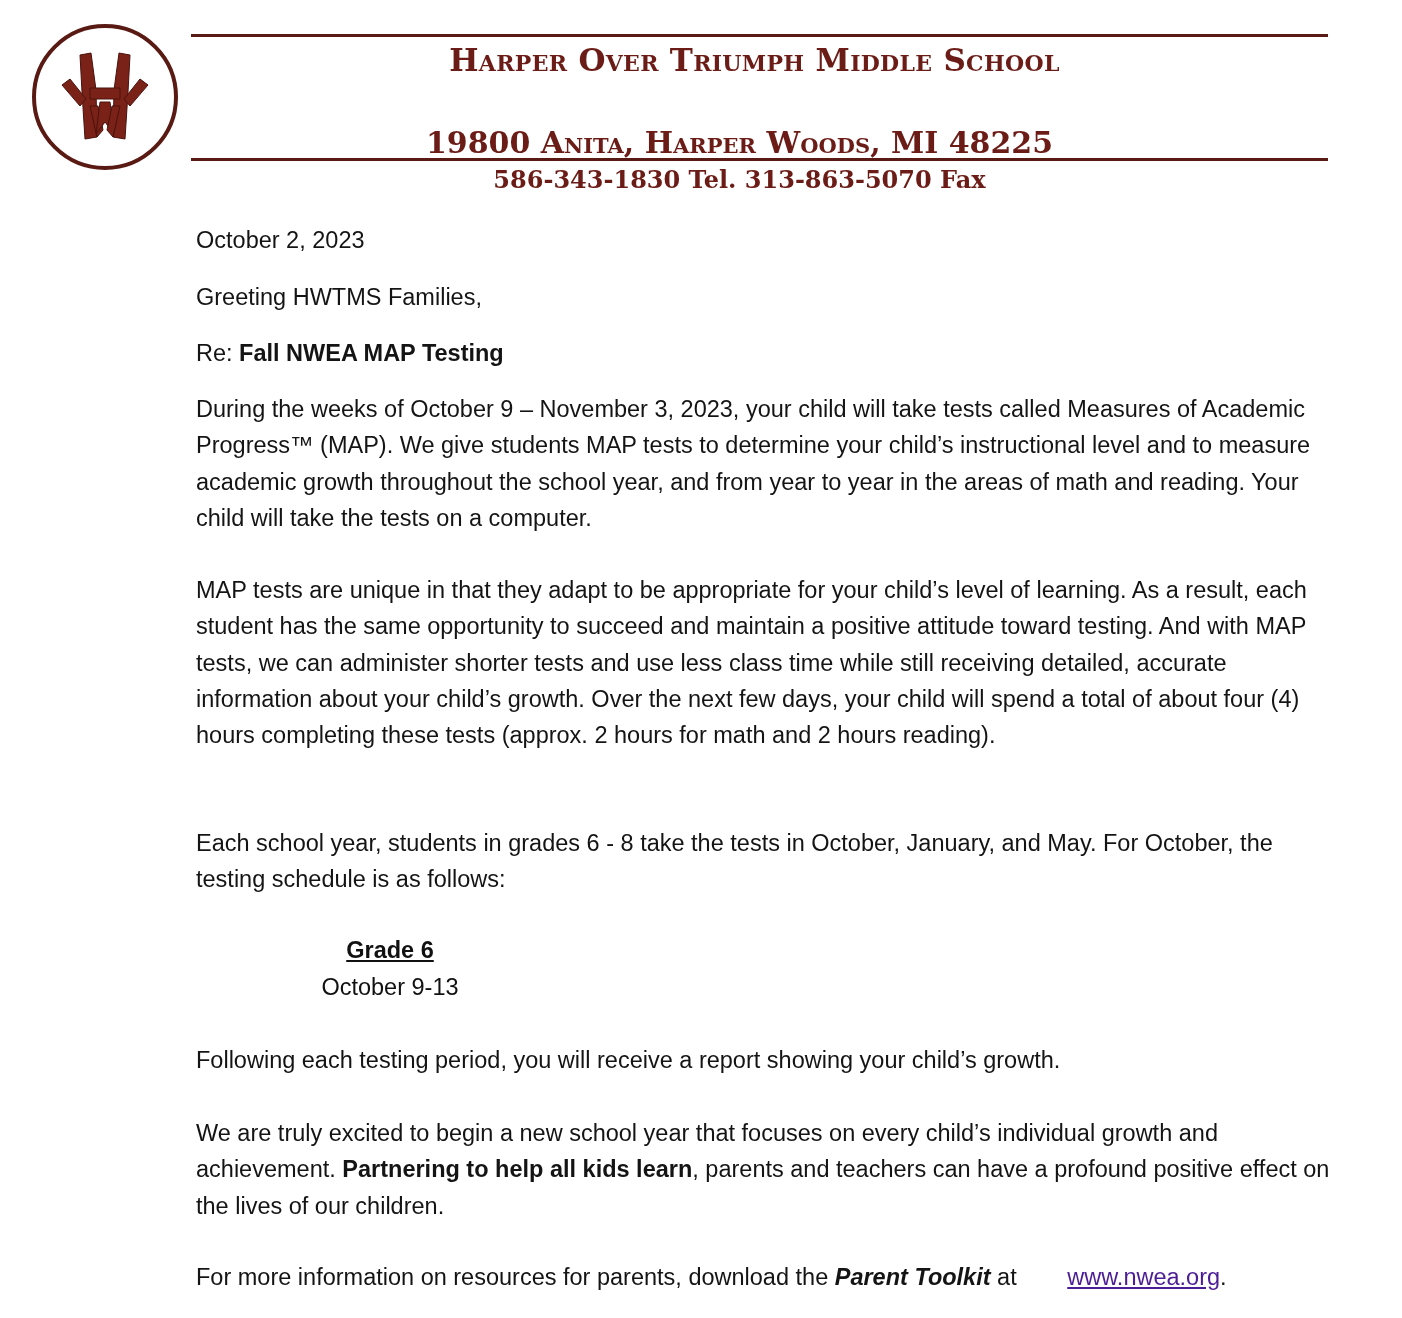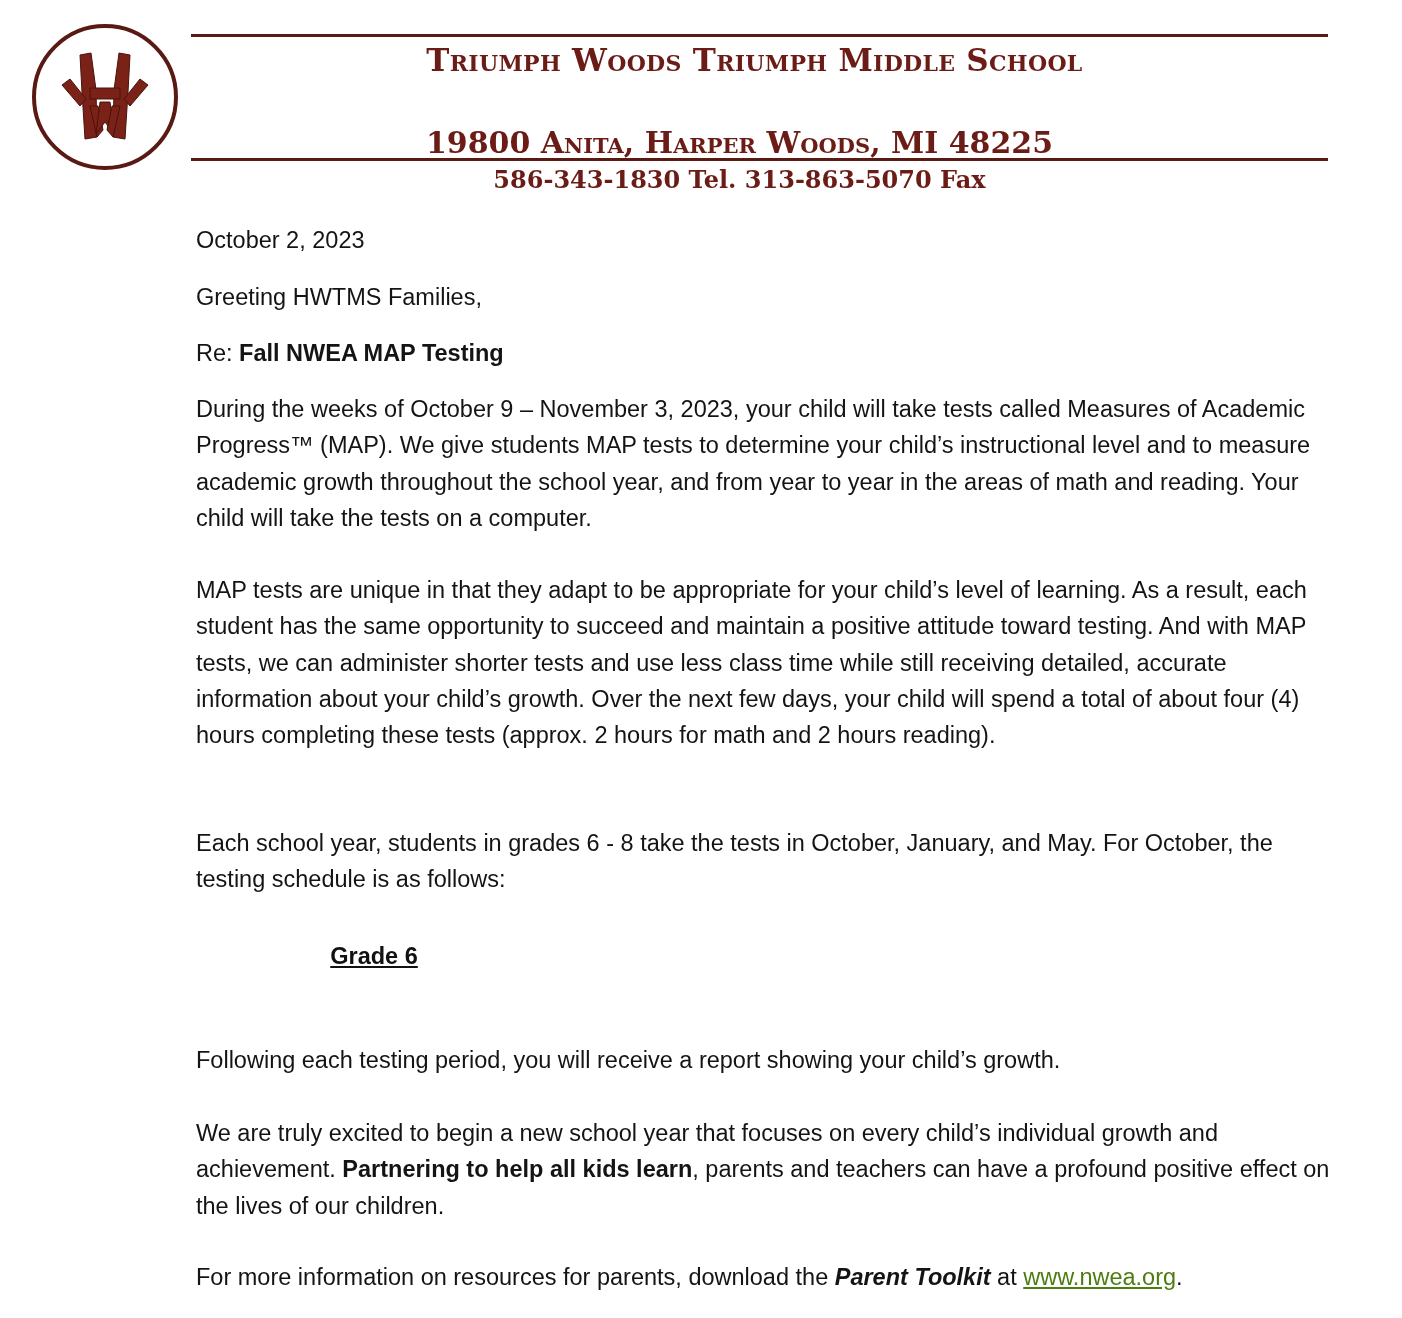--- a/index.html
+++ b/index.html
@@ -24,25 +24,25 @@
   .re { top: 335px; }
   .para1 { top: 391px; }
   .para2 { top: 572px; }
   .para3 { top: 825px; }
   .para4 { top: 1042px; }
   .para5 { top: 1115px; }
   .para6 { top: 1259px; }
 
   .bold { font-weight: bold; }
   .bi { font-weight: bold; font-style: italic; }
-  .link { color: #4d7c0f; text-decoration: underline; }
+  .link { color: #4c1d95; text-decoration: underline; margin-left: 44px; }
 
   .schedule { position: absolute; top: 932px; left: 196px; width: 1140px; height: 80px; }
   .col { position: absolute; top: 0; text-align: center; width: 300px; }
-  .col.g6 { left: 28px; margin-top: 6px; }
+  .col.g6 { left: 44px; }
   .col.g7 { left: 416px; }
   .col.g8 { left: 791px; }
   .col-head { display: block; font-weight: bold; text-decoration: underline; font-size: 23.5px; line-height: 37px; }
   .col-date { display: block; font-size: 23.5px; line-height: 37px; }
 </style>
 </head>
 <body>
 
 <div class="logo">
   <svg width="150" height="150" viewBox="0 0 150 150">
@@ -63,37 +63,38 @@
 
       <polygon points="70,80 80,80 84,112 75,100 66,112"></polygon>
 
       <polygon points="82,84 90,84 83,115 77,108"></polygon>
     </g>
   </svg>
 </div>
 
 <div class="rule top"></div>
 <div class="letterhead">
-  <span class="lh-line lh-name">Triumph Woods Triumph Middle School</span>
+  <span class="lh-line lh-name">Harper Over Triumph Middle School</span>
   <span class="lh-line lh-addr">19800 Anita, Harper Woods, MI  48225</span>
   <span class="lh-line lh-phone">586-343-1830 Tel. 313-863-5070 Fax</span>
 </div>
 <div class="rule bottom"></div>
 
 <div class="body">
   <p class="p date">October 2, 2023</p>
   <p class="p greet">Greeting HWTMS Families,</p>
   <p class="p re"><span>Re: </span><span class="bold">Fall NWEA MAP Testing</span></p>
   <p class="p para1">During the weeks of October 9 – November 3, 2023, your child will take tests called Measures of Academic Progress™ (MAP). We give students MAP tests to determine your child’s instructional level and to measure academic growth throughout the school year, and from year to year in the areas of math and reading. Your child will take the tests on a computer.</p>
   <p class="p para2">MAP tests are unique in that they adapt to be appropriate for your child’s level of learning. As a result, each student has the same opportunity to succeed and maintain a positive attitude toward testing.  And with MAP tests, we can administer shorter tests and use less class time while still receiving detailed, accurate information about your child’s growth. Over the next few days, your child will spend a total of about four (4) hours completing these tests (approx. 2 hours for math and 2 hours reading).</p>
   <p class="p para3">Each school year, students in grades 6 - 8 take the tests in October, January, and May. For October, the testing schedule is as follows:</p>
   <p class="p para4">Following each testing period, you will receive a report showing your child’s growth.</p>
   <p class="p para5"><span>We are truly excited to begin a new school year that focuses on every child’s individual growth and achievement. </span><span class="bold">Partnering to help all kids learn</span><span>, parents and teachers can have a profound positive effect on the lives of our children.</span></p>
   <p class="p para6"><span>For more information on resources for parents, download the </span><span class="bi">Parent Toolkit</span><span> at </span><a class="link">www.nwea.org</a><span>.</span></p>
 </div>
 
 <div class="schedule">
   <div class="col g6">
     <span class="col-head">Grade 6</span>
+    <span class="col-date">October 9-13</span>
   </div>
   <div class="col g8">
   </div>
 </div>
 
 </body></html>

